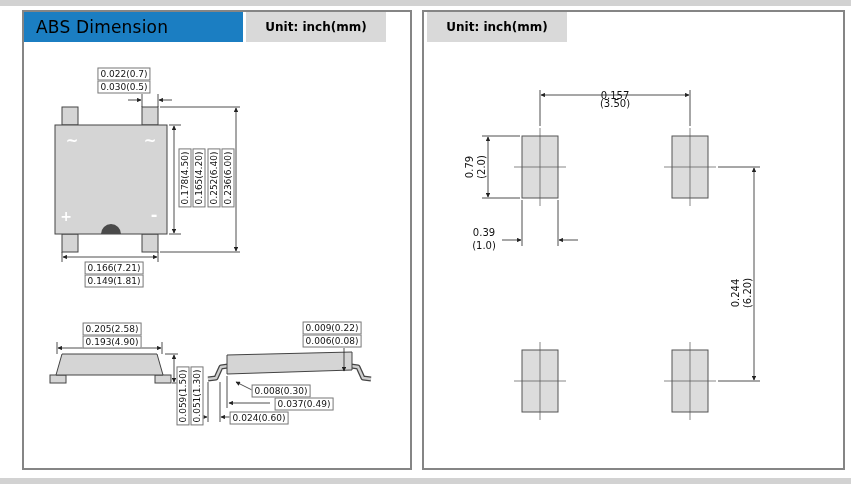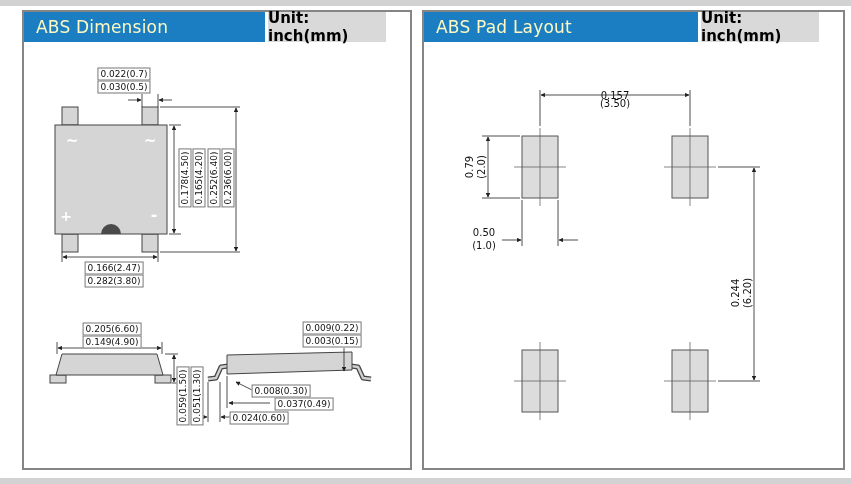--- a/index.html
+++ b/index.html
@@ -8,25 +8,25 @@
     font-family:"DejaVu Sans","Liberation Sans",sans-serif;overflow:hidden;
   }
   .edge-strip{position:absolute;left:0;width:851px;height:6px;background:#d2d2d2;}
   .edge-strip.top{top:0;}
   .edge-strip.bottom{bottom:0;}
   .panel{position:absolute;top:10px;height:460px;border:2px solid #858585;background:#fff;box-sizing:border-box;}
   .panel-left{left:22px;width:390px;}
   .panel-right{left:422px;width:423px;}
   .panel-header{display:flex;height:30px;align-items:stretch;}
   .title-bar{
-    flex:1;background:#1b7ec2;color:#fef9c3;font-size:17px;
+    flex:1;background:#1b7ec2;color:#000000;font-size:17px;
     display:flex;align-items:center;padding-left:12px;letter-spacing:.2px;
   }
   .unit-box{
-    width:118px;background:#d9d9d9;color:#000;font-weight:bold;font-size:15px;
+    width:140px;background:#d9d9d9;color:#000;font-weight:bold;font-size:12px;
     display:flex;align-items:center;justify-content:center;margin:0 24px 0 3px;
   }
   .drawing{position:absolute;left:0;top:32px;right:0;bottom:0;}
   .drawing svg{position:absolute;left:0;top:0;}
   .dim{
     position:absolute;font-size:9px;line-height:11px;white-space:nowrap;color:#111;
     transform:translate(-50%,-50%);
   }
   .box{border:1px solid #777;background:#fff;padding:0 2px;}
   .rot{transform:translate(-50%,-50%) rotate(-90deg);}
@@ -124,39 +124,38 @@
     <span class="sym tilde" style="left:126px;top:97px">~</span>
     <span class="sym plus" style="left:42px;top:172px">+</span>
     <span class="sym minus" style="left:130px;top:170px">-</span>
 
     <span class="dim box" style="left:100px;top:30px">0.022(0.7)</span>
     <span class="dim box" style="left:100px;top:43px">0.030(0.5)</span>
     <span class="dim box rot" style="left:161px;top:134px">0.178(4.50)</span>
     <span class="dim box rot" style="left:175px;top:134px">0.165(4.20)</span>
     <span class="dim box rot" style="left:190px;top:134px">0.252(6.40)</span>
     <span class="dim box rot" style="left:204px;top:134px">0.236(6.00)</span>
-    <span class="dim box" style="left:90px;top:224px">0.166(2.47)</span>
-    <span class="dim box" style="left:90px;top:237px">0.282(3.80)</span>
-
-    <span class="dim box" style="left:88px;top:285px">0.205(6.60)</span>
-    <span class="dim box" style="left:88px;top:298px">0.149(4.90)</span>
+    <span class="dim box" style="left:90px;top:224px">0.166(7.21)</span>
+    <span class="dim box" style="left:90px;top:237px">0.149(1.81)</span>
+
+    <span class="dim box" style="left:88px;top:285px">0.205(2.58)</span>
+    <span class="dim box" style="left:88px;top:298px">0.193(4.90)</span>
     <span class="dim box rot" style="left:159px;top:352px">0.059(1.50)</span>
     <span class="dim box rot" style="left:173px;top:352px">0.051(1.30)</span>
 
     <span class="dim box" style="left:308px;top:284px">0.009(0.22)</span>
-    <span class="dim box" style="left:308px;top:297px">0.003(0.15)</span>
+    <span class="dim box" style="left:308px;top:297px">0.006(0.08)</span>
     <span class="dim box" style="left:257px;top:347px">0.008(0.30)</span>
     <span class="dim box" style="left:280px;top:360px">0.037(0.49)</span>
     <span class="dim box" style="left:235px;top:374px">0.024(0.60)</span>
   </div>
 </section>
 
 <section class="panel panel-right">
   <header class="panel-header">
-    <div class="title-bar">ABS Pad Layout</div>
     <div class="unit-box">Unit: inch(mm)</div>
   </header>
 
   <div class="drawing">
     <svg width="419" height="426" viewBox="0 0 419 426">
       <defs>
         <marker id="ah2" viewBox="0 0 10 10" refX="9" refY="5" markerWidth="8" markerHeight="5.5" orient="auto-start-reverse">
           <path d="M0,0 L10,5 L0,10 z" fill="#222"></path>
         </marker>
       </defs>
@@ -204,19 +203,19 @@
         <path d="M330,124 V336" marker-start="url(#ah2)" marker-end="url(#ah2)"></path>
       </g>
     </svg>
 
     <span class="dim plain" style="left:191px;top:52px">0.157</span>
     <span class="dim plain" style="left:191px;top:60px">(3.50)</span>
 
     <span class="dim plain rot" style="left:46px;top:123px">0.79</span>
     <span class="dim plain rot" style="left:58px;top:123px">(2.0)</span>
 
-    <span class="dim plain" style="left:60px;top:189px">0.50</span>
+    <span class="dim plain" style="left:60px;top:189px">0.39</span>
     <span class="dim plain" style="left:60px;top:202px">(1.0)</span>
 
     <span class="dim plain rot" style="left:312px;top:249px">0.244</span>
     <span class="dim plain rot" style="left:324px;top:249px">(6.20)</span>
   </div>
 </section>
 
 </body></html>

